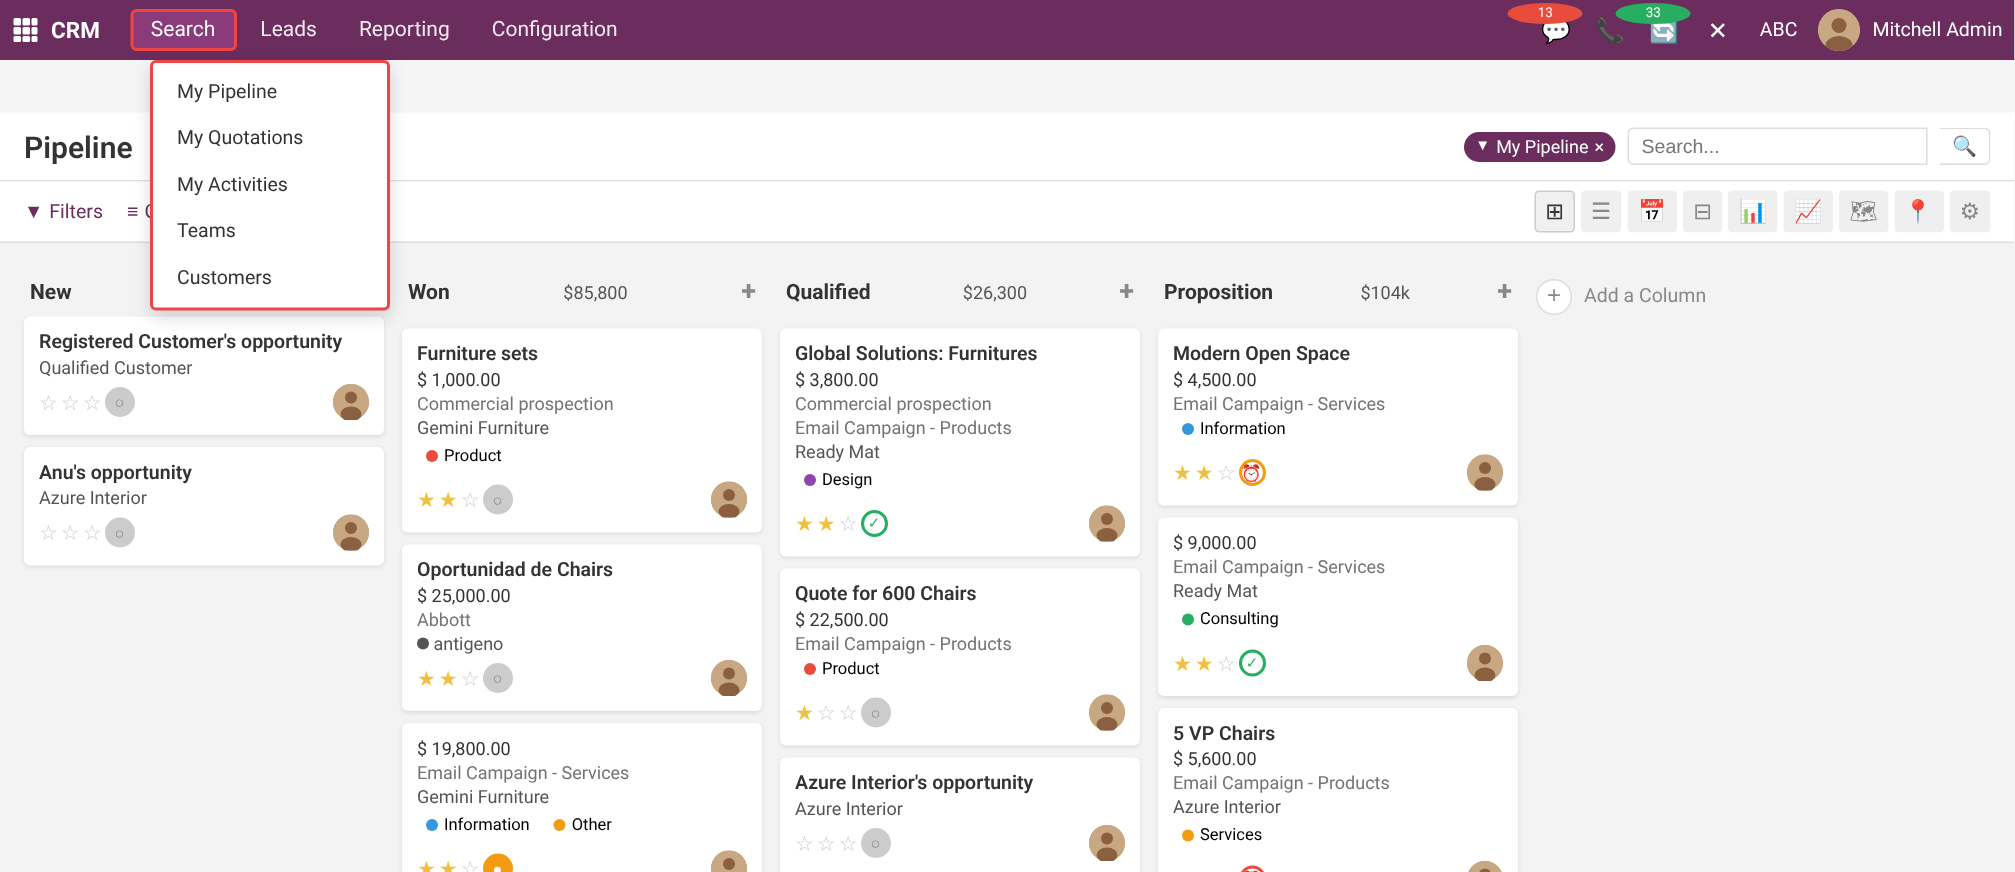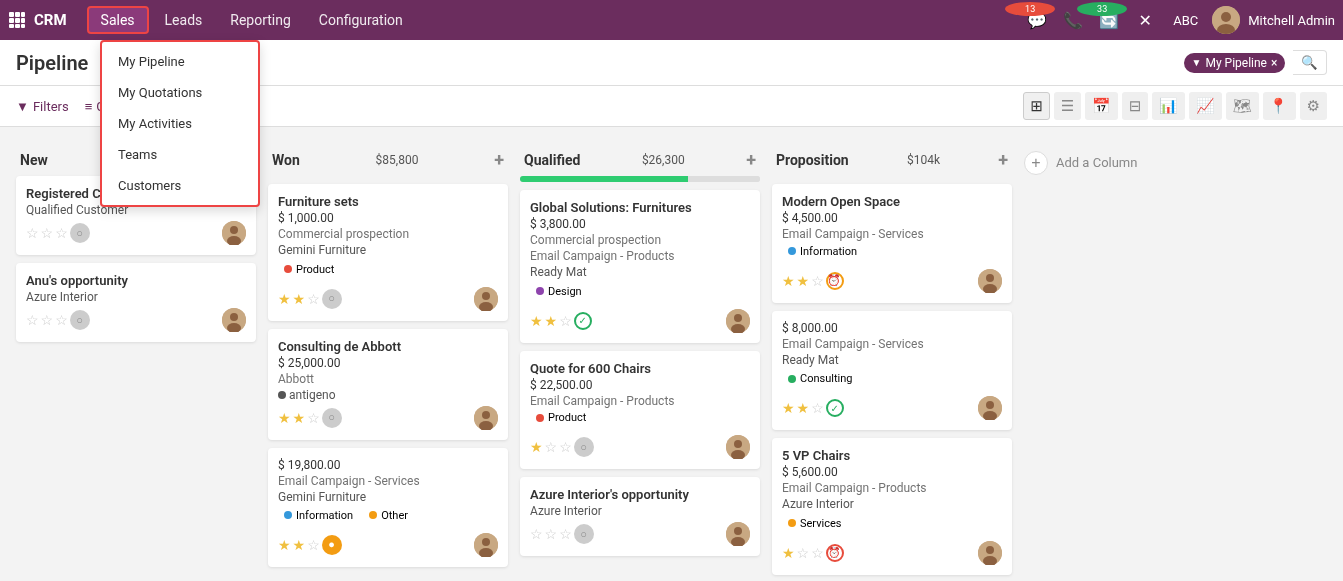--- a/index.html
+++ b/index.html
@@ -72,20 +72,21 @@
     .main-layout { display: flex; flex-direction: column; height: calc(100vh - 40px); }
 
     
     .pipeline-header {
       background: white;
       padding: 8px 16px;
       border-bottom: 1px solid #ddd;
       display: flex;
       align-items: center;
       gap: 12px;
+      margin-top: 35px;
     }
     .pipeline-title { font-size: 20px; font-weight: 600; color: #333; margin-right: 8px; }
     .create-btn {
       background: #00897b;
       color: white;
       border: none;
       padding: 6px 16px;
       border-radius: 4px;
       cursor: pointer;
       font-size: 13px;
@@ -268,21 +269,21 @@
       <rect x="7" y="7" width="5" height="5" rx="1"></rect>
       <rect x="13" y="7" width="4" height="5" rx="1"></rect>
       <rect x="1" y="13" width="5" height="4" rx="1"></rect>
       <rect x="7" y="13" width="5" height="4" rx="1"></rect>
       <rect x="13" y="13" width="4" height="4" rx="1"></rect>
     </svg>
   </div>
   <span class="nav-app-name">CRM</span>
   <div class="nav-menu-items">
     <div class="nav-item active" style="position:relative;">
-      <span>Sales</span>
+      <span>Search</span>
     </div>
     <div class="nav-item">
       <span>Leads</span>
     </div>
     <div class="nav-item">
       <span>Reporting</span>
     </div>
     <div class="nav-item">
       <span>Configuration</span>
     </div>
@@ -338,20 +339,21 @@
     <span class="pipeline-title">Pipeline</span>
     <button class="create-btn">CREATE</button>
     <button class="gl-btn">GL</button>
 
     <div class="filter-bar">
       <div class="filter-tag">
         <span style="font-size:10px;">▼</span>
         <span>My Pipeline</span>
         <span class="filter-tag-x">×</span>
       </div>
+      <input class="search-box" type="text" placeholder="Search..." style="">
       <button class="search-go">🔍</button>
     </div>
   </div>
 
   <div class="action-bar">
     <div class="action-btn">
       <span>▼</span>
       <span>Filters</span>
     </div>
     <div class="action-btn">
@@ -456,21 +458,21 @@
             <svg width="24" height="24" viewBox="0 0 24 24">
                 <circle cx="12" cy="12" r="12" fill="#c8a882"></circle>
                 <circle cx="12" cy="9" r="4" fill="#8b6040"></circle>
                 <ellipse cx="12" cy="20" rx="7" ry="5" fill="#8b6040"></ellipse>
               </svg>
           </div>
         </div>
       </div>
 
       <div class="kanban-card">
-        <div class="card-title">Consulting de Abbott</div>
+        <div class="card-title">Oportunidad de Chairs</div>
         <div class="card-amount">$ 25,000.00</div>
         <div class="card-sub">Abbott</div>
         <div class="card-company">
           <span class="tag-dot" style="background:#555"></span>
           <span>antigeno</span>
         </div>
         <div class="card-footer">
           <div class="stars">
             <span class="star">★</span>
             <span class="star">★</span>
@@ -634,21 +636,21 @@
             <svg width="24" height="24" viewBox="0 0 24 24">
                 <circle cx="12" cy="12" r="12" fill="#c8a882"></circle>
                 <circle cx="12" cy="9" r="4" fill="#8b6040"></circle>
                 <ellipse cx="12" cy="20" rx="7" ry="5" fill="#8b6040"></ellipse>
               </svg>
           </div>
         </div>
       </div>
 
       <div class="kanban-card">
-        <div class="card-amount">$ 8,000.00</div>
+        <div class="card-amount">$ 9,000.00</div>
         <div class="card-sub">Email Campaign - Services</div>
         <div class="card-company">Ready Mat</div>
         <span class="card-tag">
           <span class="tag-dot" style="background:#27ae60"></span>
           <span>Consulting</span>
         </span>
         <div class="card-footer">
           <div class="stars">
             <span class="star">★</span>
             <span class="star">★</span>

